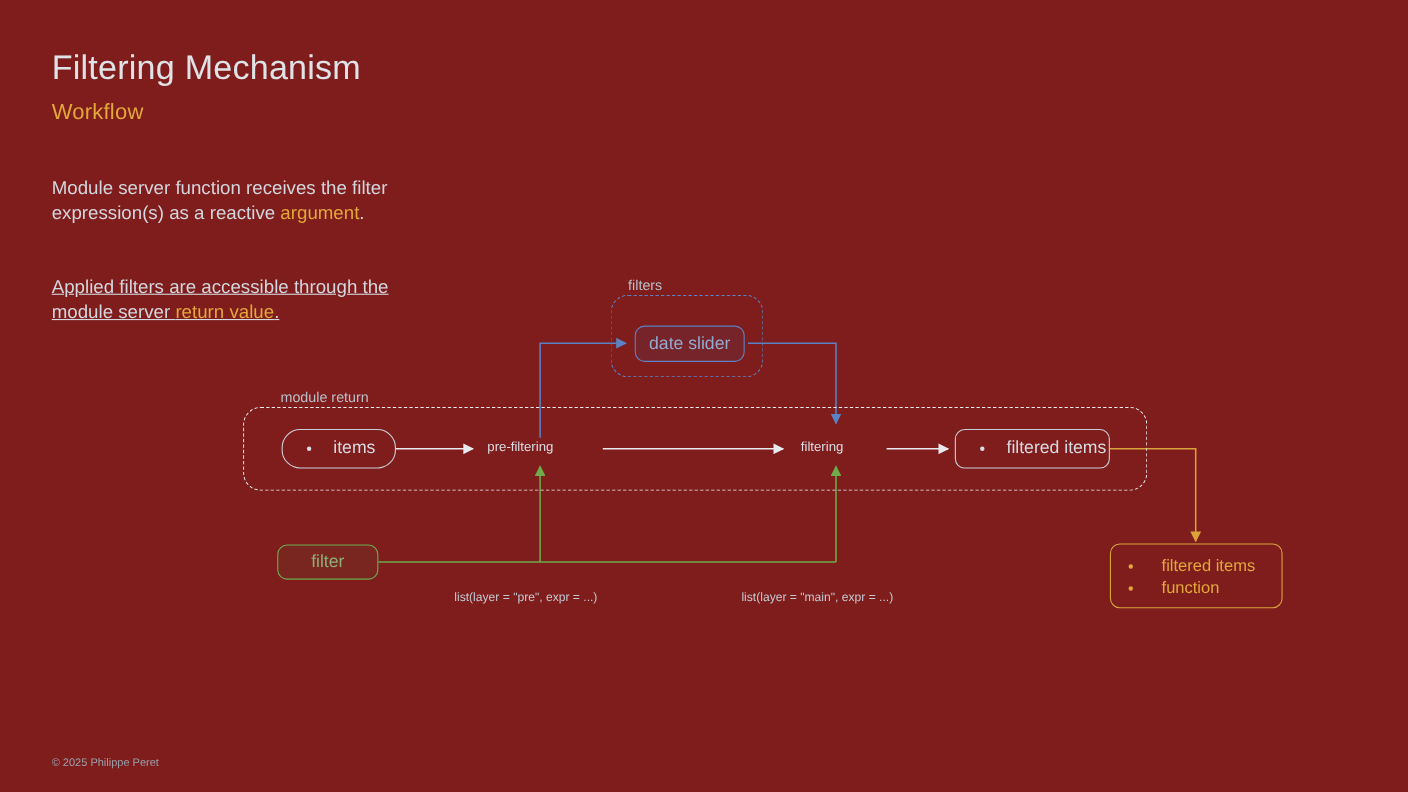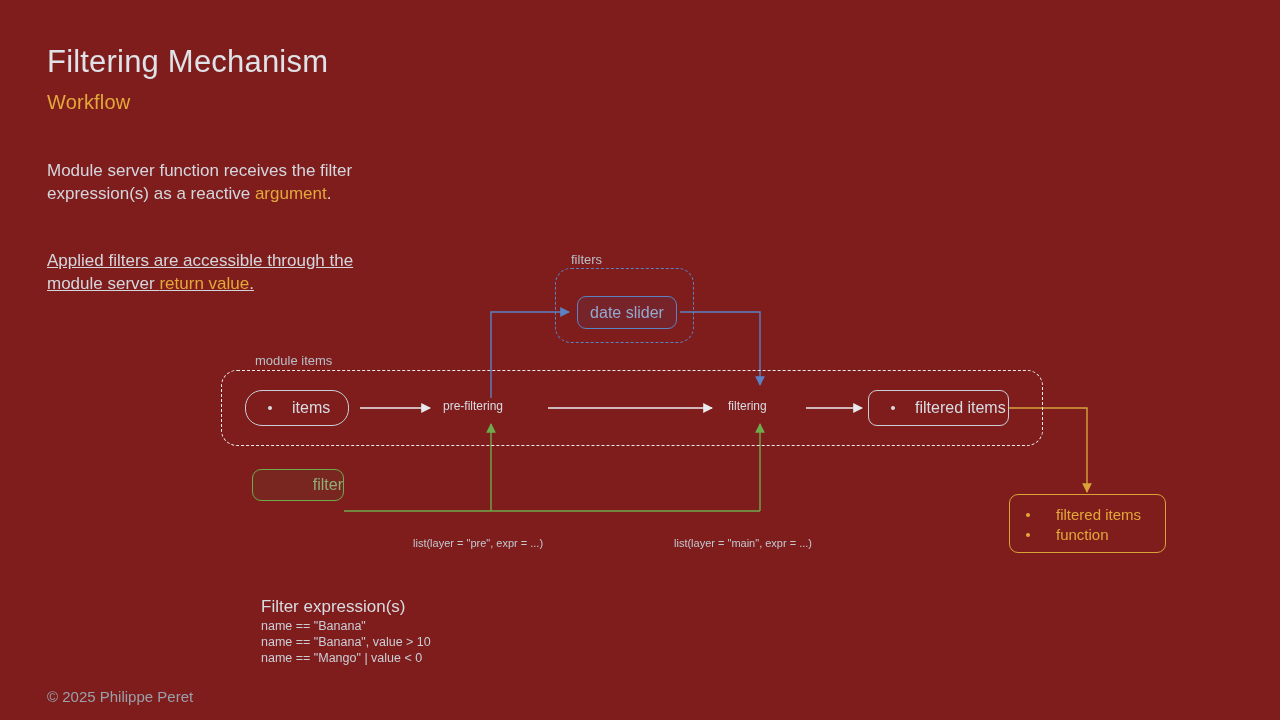--- a/index.html
+++ b/index.html
@@ -23,21 +23,21 @@
   .para {
     position: absolute; left: 47px; width: 345px;
     font-size: 17px; line-height: 22.5px; color: #d3d7dd;
   }
   #para1 { top: 160px; }
   #para2 { top: 250px; text-decoration: underline; }
   .accent { color: #e3a83a; }
 
   #footer {
     position: absolute; left: 47px; top: 688px;
-    font-size: 15px; color: #9aa0aa;
+    font-size: 10px; color: #9aa0aa;
   }
 
   
   #diagram { position: absolute; left: 0; top: 0; width: 1280px; height: 720px; }
   #wires { position: absolute; left: 0; top: 0; width: 1280px; height: 720px; }
 
   .dashbox {
     position: absolute;
     border: 1.4px dashed #e8eaee;
     border-radius: 16px;
@@ -144,56 +144,50 @@
 
       <path d="M 1009 408 L 1087 408 L 1087 492" fill="none" stroke="#d9a33a" stroke-width="1.4" marker-end="url(#arrO)"></path>
     </svg>
 
     <div class="grouplabel" style="left:571px; top:252px;">filters</div>
     <div class="dashbox blue" style="left:555px; top:268px; width:139px; height:75px;"></div>
     <div class="node blue" style="left:577px; top:296px; width:100px; height:33px; justify-content:center;">
       <span>date slider</span>
     </div>
 
-    <div class="grouplabel" style="left:255px; top:353px;">module items</div>
+    <div class="grouplabel" style="left:255px; top:353px;">module return</div>
     <div class="dashbox" style="left:221px; top:370px; width:822px; height:76px;"></div>
 
-    <div class="node" style="left:245px; top:390px; width:104px; height:36px;border-radius:17px;">
+    <div class="node" style="left:256px; top:390px; width:104px; height:36px;border-radius:17px;">
       <span class="bullet"></span>
       <span>items</span>
     </div>
 
     <div class="plainlabel" style="left:443px; top:399px;">pre-filtering</div>
     <div class="plainlabel" style="left:728px; top:399px;">filtering</div>
 
     <div class="node" style="left:868px; top:390px; width:141px; height:36px;">
       <span class="bullet"></span>
       <span>filtered items</span>
     </div>
 
-    <div class="node green" style="left:252px; top:469px; width:92px; height:32px; justify-content:flex-end;">
+    <div class="node green" style="left:252px; top:495px; width:92px; height:32px; justify-content:center;">
       <span>filter</span>
     </div>
 
     <div class="codelabel" style="left:413px; top:537px;">list(layer = "pre", expr = ...)</div>
     <div class="codelabel" style="left:674px; top:537px;">list(layer = "main", expr = ...)</div>
 
     <div class="node orange stack" style="left:1009px; top:494px; width:157px; height:59px;">
       <div class="row">
         <span class="bullet"></span>
         <span>filtered items</span>
       </div>
       <div class="row">
         <span class="bullet"></span>
         <span>function</span>
       </div>
     </div>
   </div>
 
-  <div id="fx">
-    <div class="fxtitle">Filter expression(s)</div>
-    <div class="fxline">name == "Banana"</div>
-    <div class="fxline">name == "Banana", value &gt; 10</div>
-    <div class="fxline">name == "Mango" | value &lt; 0</div>
-  </div>
 
   <div id="footer">© 2025 Philippe Peret</div>
 </div>
 
 </body></html>

